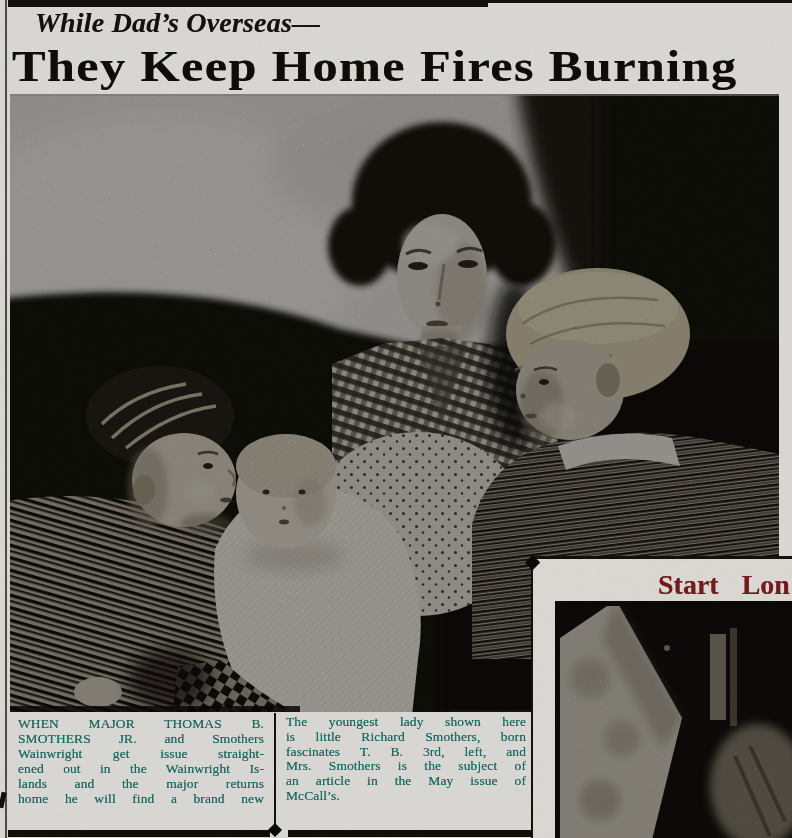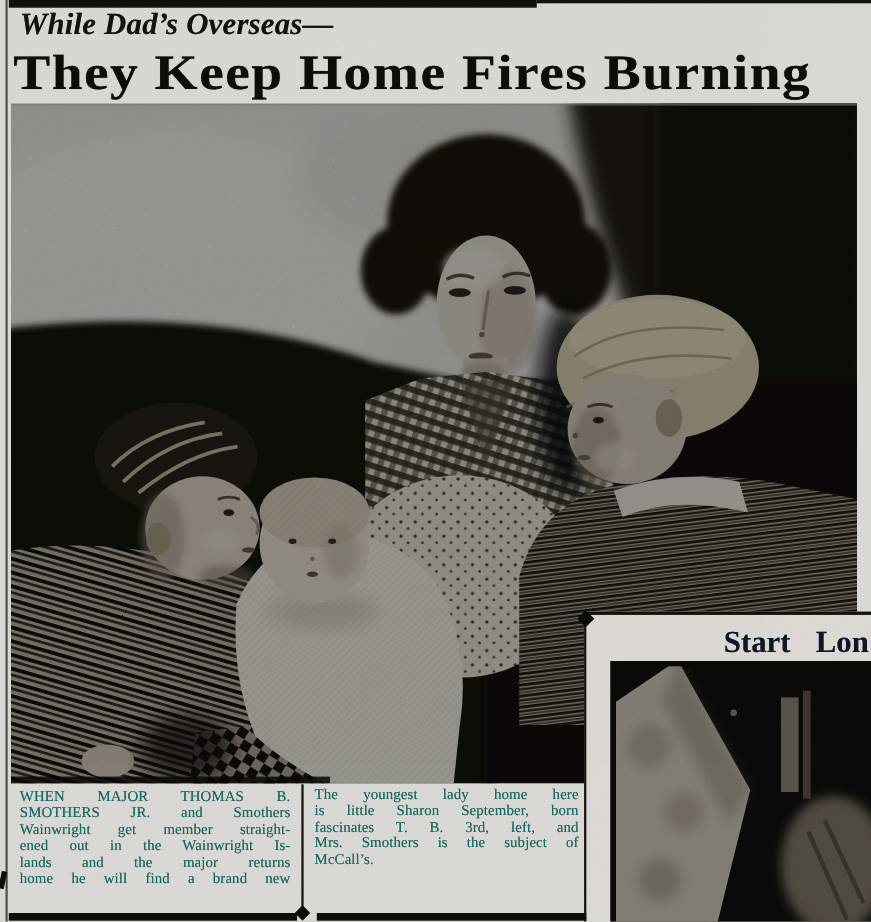--- a/index.html
+++ b/index.html
@@ -13,21 +13,21 @@
   .abs{position:absolute;}
   
   .top-bar-left{left:8px;top:0;width:480px;height:7px;background:#16120d;}
   .top-bar-right{left:488px;top:0;width:304px;height:3px;background:#16120d;}
   .left-rule{left:5px;top:0;width:2px;height:838px;background:#3d3831;opacity:.85;}
   .bottom-bar-left{left:8px;top:830px;width:262px;height:7px;background:#13100b;}
   .bottom-bar-mid{left:288px;top:830px;width:245px;height:7px;background:#13100b;}
   .edge-nick{left:0;top:792px;width:5px;height:16px;background:#14110c;transform:rotate(12deg);}
   
   .kicker{
-    left:18px;top:7px;font-size:28px;font-weight:bold;font-style:italic;
+    left:35px;top:7px;font-size:28px;font-weight:bold;font-style:italic;
     letter-spacing:.2px;color:#17130e;white-space:nowrap;
     text-shadow:0 0 .5px rgba(23,19,14,.55);
   }
   .headline{
     left:12px;top:42px;font-size:45px;font-weight:bold;line-height:48px;
     letter-spacing:1.2px;color:#120e09;white-space:nowrap;
     transform:scaleX(1.12);transform-origin:0 50%;
     text-shadow:0 0 .6px rgba(18,14,9,.6);
   }
   
@@ -35,21 +35,21 @@
   .main-photo svg{display:block;}
   
   .startlon{
     left:531px;top:556px;width:261px;height:282px;
     background:#ece9e4;overflow:hidden;
     border-left:2px solid #16120d;border-top:3px solid #16120d;
     box-sizing:border-box;
   }
   .startlon-heading{
     position:absolute;left:125px;top:10px;font-size:28px;font-weight:bold;
-    color:#0f172a;white-space:nowrap;word-spacing:16px;
+    color:#7f1d1d;white-space:nowrap;word-spacing:16px;
     text-shadow:0 0 .5px rgba(23,19,14,.5);
   }
   .inset-frame{
     position:absolute;left:22px;top:42px;width:246px;height:252px;
     border:5px solid #0d0b07;box-sizing:border-box;background:#14110d;
   }
   .diamond{width:11px;height:11px;background:#0f0c08;transform:rotate(45deg);}
   .diamond-top{left:527px;top:557px;}
   .diamond-bottom{left:270px;top:825px;width:10px;height:10px;}
   
@@ -245,33 +245,34 @@
         <path d="M175,150 L210,230 M190,140 L225,215" stroke="#3c362c" stroke-width="4" opacity=".6"></path>
         <rect width="236" height="242" filter="url(#igrain)" opacity=".3"></rect>
       </svg>
     </div>
   </div>
   <div class="abs diamond diamond-top"></div>
 
   <div class="abs cap-col cap-left">
     <div class="cap-line">WHEN MAJOR THOMAS B.</div>
     <div class="cap-line">SMOTHERS JR. and Smothers</div>
-    <div class="cap-line">Wainwright get member straight-</div>
+    <div class="cap-line">Wainwright get issue straight-</div>
     <div class="cap-line">ened out in the Wainwright Is-</div>
     <div class="cap-line">lands and the major returns</div>
     <div class="cap-line">home he will find a brand new</div>
   </div>
 
   <div class="abs cap-divider"></div>
 
   <div class="abs cap-col cap-right">
-    <div class="cap-line">The youngest lady home here</div>
-    <div class="cap-line">is little Sharon September, born</div>
+    <div class="cap-line">The youngest lady shown here</div>
+    <div class="cap-line">is little Richard Smothers, born</div>
     <div class="cap-line">fascinates T. B. 3rd, left, and</div>
     <div class="cap-line">Mrs. Smothers is the subject of</div>
+    <div class="cap-line">an article in the May issue of</div>
     <div class="cap-line cap-line--end">McCall’s.</div>
   </div>
 
   <div class="abs bottom-bar-left"></div>
   <div class="abs bottom-bar-mid"></div>
   <div class="abs diamond diamond-bottom"></div>
   <div class="abs edge-nick"></div>
 
   <svg class="abs page-grain" width="792" height="838" viewBox="0 0 792 838" xmlns="http://www.w3.org/2000/svg">
     <defs>

